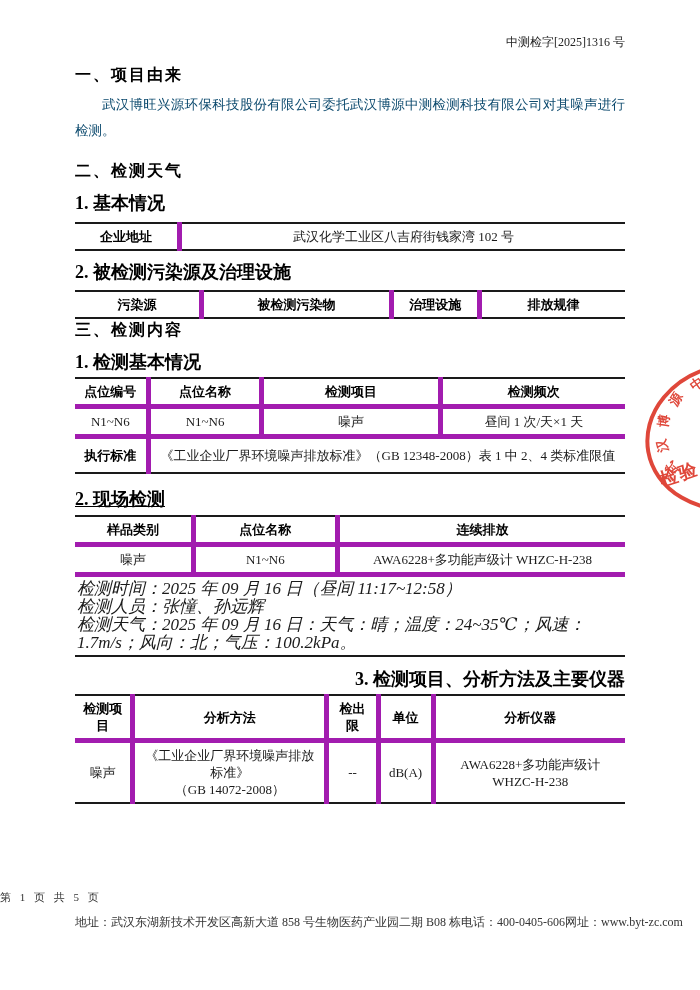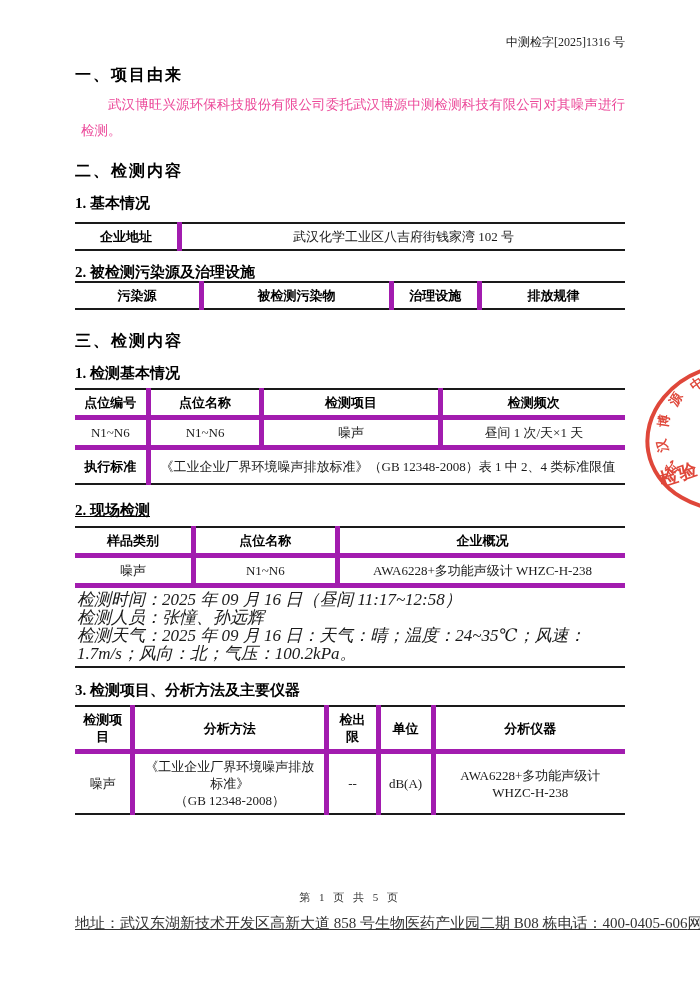--- a/index.html
+++ b/index.html
@@ -25,35 +25,35 @@
   }
   h1.sec-title {
     font-size: 16px;
     font-weight: bold;
     color: #000;
     margin: 14px 0 0 0;
     line-height: 22px;
     letter-spacing: 2px;
   }
   h1.sec-title.s2 { margin-top: 16px; }
-  h1.sec-title.s3 { margin-top: 20px; }
+  h1.sec-title.s3 { margin-top: 0; }
   h2.sub-title {
-    font-size: 15px;
+    font-size: 18px;
     font-weight: bold;
     color: #000;
     margin: 12px 0 0 0;
     line-height: 18px;
   }
   .para {
-    margin: 6px 0 0 6px;
+    margin: 6px 0 0 0;
     font-size: 13.5px;
     line-height: 26px;
     text-indent: 2em;
     text-align: justify;
-    color: #ec4899;
+    color: #0c4a6e;
   }
 
   table.tbl {
     width: 100%;
     border-collapse: collapse;
     border-top: 2px solid #1a1a1a;
     border-bottom: 2px solid #1a1a1a;
     font-size: 13px;
     color: #1a1a1a;
     table-layout: fixed;
@@ -68,56 +68,54 @@
   }
   table.tbl th { font-weight: bold; color: #000; }
   table.tbl td.lbl { font-weight: bold; color: #000; }
   table.tbl tr > *:first-child { border-left: 0; }
   table.tbl tr > *:last-child { border-right: 0; }
   table.tbl tr:first-child > * { border-top: 0; }
   table.tbl tr:last-child > * { border-bottom: 0; }
 
   .tbl-basic { margin-top: 10px; }
   .tbl-basic td { padding: 6px 4px; }
-  .tbl-pollution { }
+  .tbl-pollution { margin-top: 9px; }
   .tbl-pollution th { padding: 2px 2px; }
   .tbl-pollution td { padding: 5px 2px; }
   .tbl-points { margin-top: 6px; }
   .tbl-points th { padding: 2px 2px; }
   .tbl-points td { padding: 3px 2px; }
   .tbl-points td.std-row { padding: 8px 4px; }
   .tbl-field { margin-top: 7px; }
   .tbl-field th { padding: 2px 2px; }
   .tbl-field td { padding: 4px 2px; }
   .notes-cell { text-align: left !important; padding: 3px 2px !important; }
   .notes-cell .note-line { line-height: 18px; font-size: 17px; font-style: italic; }
   .tbl-method { margin-top: 6px; }
   .tbl-method th { padding: 2px 2px; }
   .tbl-method td { padding: 4px 2px; line-height: 16px; }
   .cell-line { display: block; }
 
   .footer-page {
     position: absolute;
     left: 0; right: 0;
     top: 890px;
-    text-align: center;
     font-size: 11px;
     letter-spacing: 3px;
     color: #333;
   }
   .footer-info {
     position: absolute;
     left: 75px;
     top: 914px;
     width: 570px;
-    font-size: 15px;
+    font-size: 12px;
     color: #333;
     display: flex;
     white-space: nowrap;
-    text-decoration: underline;
   }
 
   .stamp {
     position: absolute;
     top: 364px;
     right: 0;
     width: 58px;
     height: 150px;
     overflow: hidden;
     pointer-events: none;
@@ -128,21 +126,21 @@
 <body>
 
 <div class="page">
   <div class="content">
 
     <div class="ref-line">中测检字[2025]1316 号</div>
 
     <h1 class="sec-title">一、项目由来</h1>
     <p class="para">武汉博旺兴源环保科技股份有限公司委托武汉博源中测检测科技有限公司对其噪声进行检测。</p>
 
-    <h1 class="sec-title s2">二、检测内容</h1>
+    <h1 class="sec-title s2">二、检测天气</h1>
 
     <h2 class="sub-title">1. 基本情况</h2>
     <table class="tbl tbl-basic">
       <colgroup>
           <col style="width:19%">
           <col style="width:81%">
         </colgroup>
       <tbody>
       <tr>
         <td class="lbl">企业地址</td>
@@ -203,59 +201,59 @@
     <table class="tbl tbl-field">
       <colgroup>
           <col style="width:21.5%">
           <col style="width:26.2%">
           <col style="width:52.3%">
         </colgroup>
       <tbody>
           <tr>
         <th>样品类别</th>
         <th>点位名称</th>
-        <th>企业概况</th>
+        <th>连续排放</th>
       </tr>
       <tr>
         <td>噪声</td>
         <td>N1~N6</td>
         <td>AWA6228+多功能声级计 WHZC-H-238</td>
       </tr>
       <tr>
         <td class="notes-cell" colspan="3">
           <div class="note-line">检测时间：2025 年 09 月 16 日（昼间 11:17~12:58）</div>
           <div class="note-line">检测人员：张憧、孙远辉</div>
           <div class="note-line">检测天气：2025 年 09 月 16 日：天气：晴；温度：24~35℃；风速：1.7m/s；风向：北；气压：100.2kPa。</div>
         </td>
       </tr>
     </tbody>
       </table>
 
-    <h2 class="sub-title" style="margin-top:13px;">3. 检测项目、分析方法及主要仪器</h2>
+    <h2 class="sub-title" style="margin-top:13px;text-align:right;">3. 检测项目、分析方法及主要仪器</h2>
     <table class="tbl tbl-method">
       <colgroup>
           <col style="width:10.5%">
           <col style="width:35.3%">
           <col style="width:9.3%">
           <col style="width:10%">
           <col style="width:34.9%">
         </colgroup>
       <tbody>
           <tr>
         <th>检测项目</th>
         <th>分析方法</th>
         <th>检出限</th>
         <th>单位</th>
         <th>分析仪器</th>
       </tr>
       <tr>
         <td>噪声</td>
         <td>
           <span class="cell-line">《工业企业厂界环境噪声排放标准》</span>
-          <span class="cell-line">（GB 12348-2008）</span>
+          <span class="cell-line">（GB 14072-2008）</span>
         </td>
         <td>--</td>
         <td>dB(A)</td>
         <td>
           <span class="cell-line">AWA6228+多功能声级计</span>
           <span class="cell-line">WHZC-H-238</span>
         </td>
       </tr>
     </tbody>
       </table>

